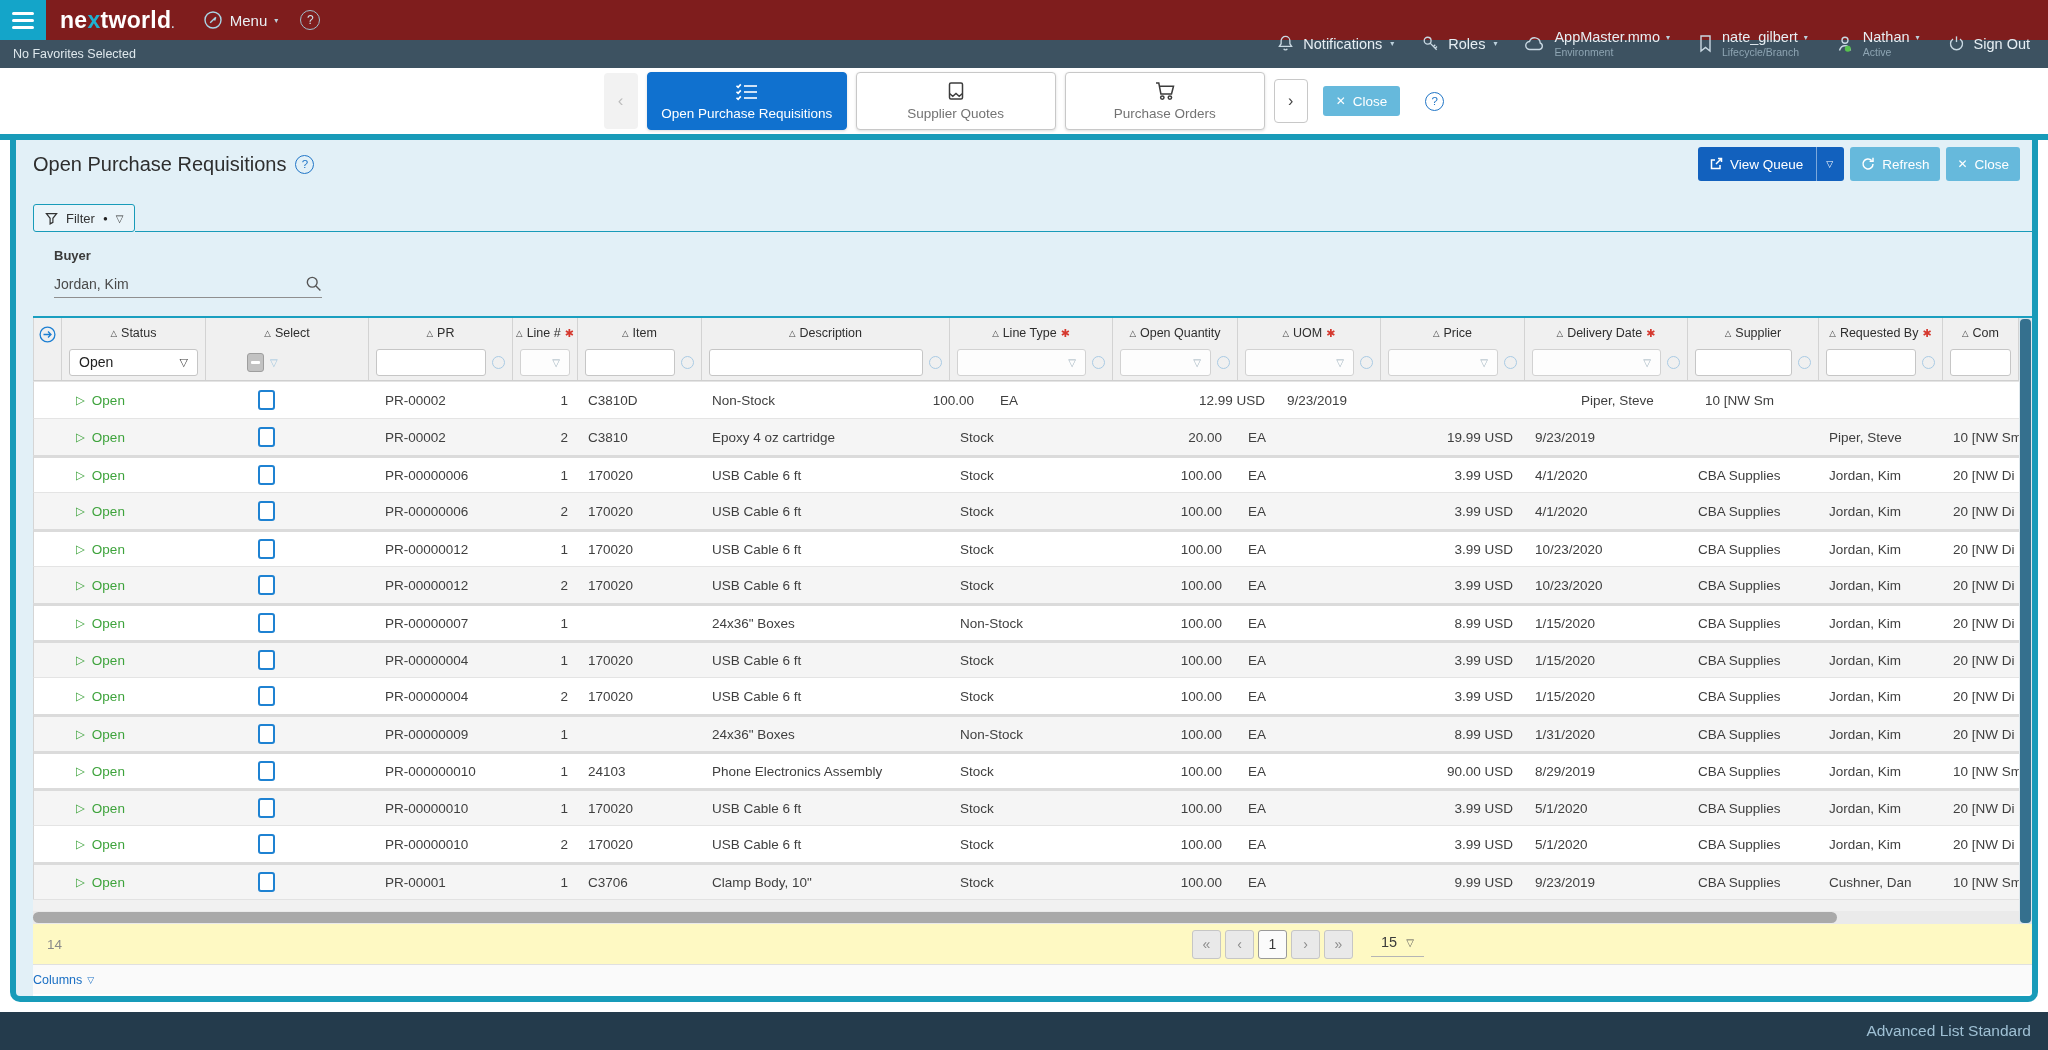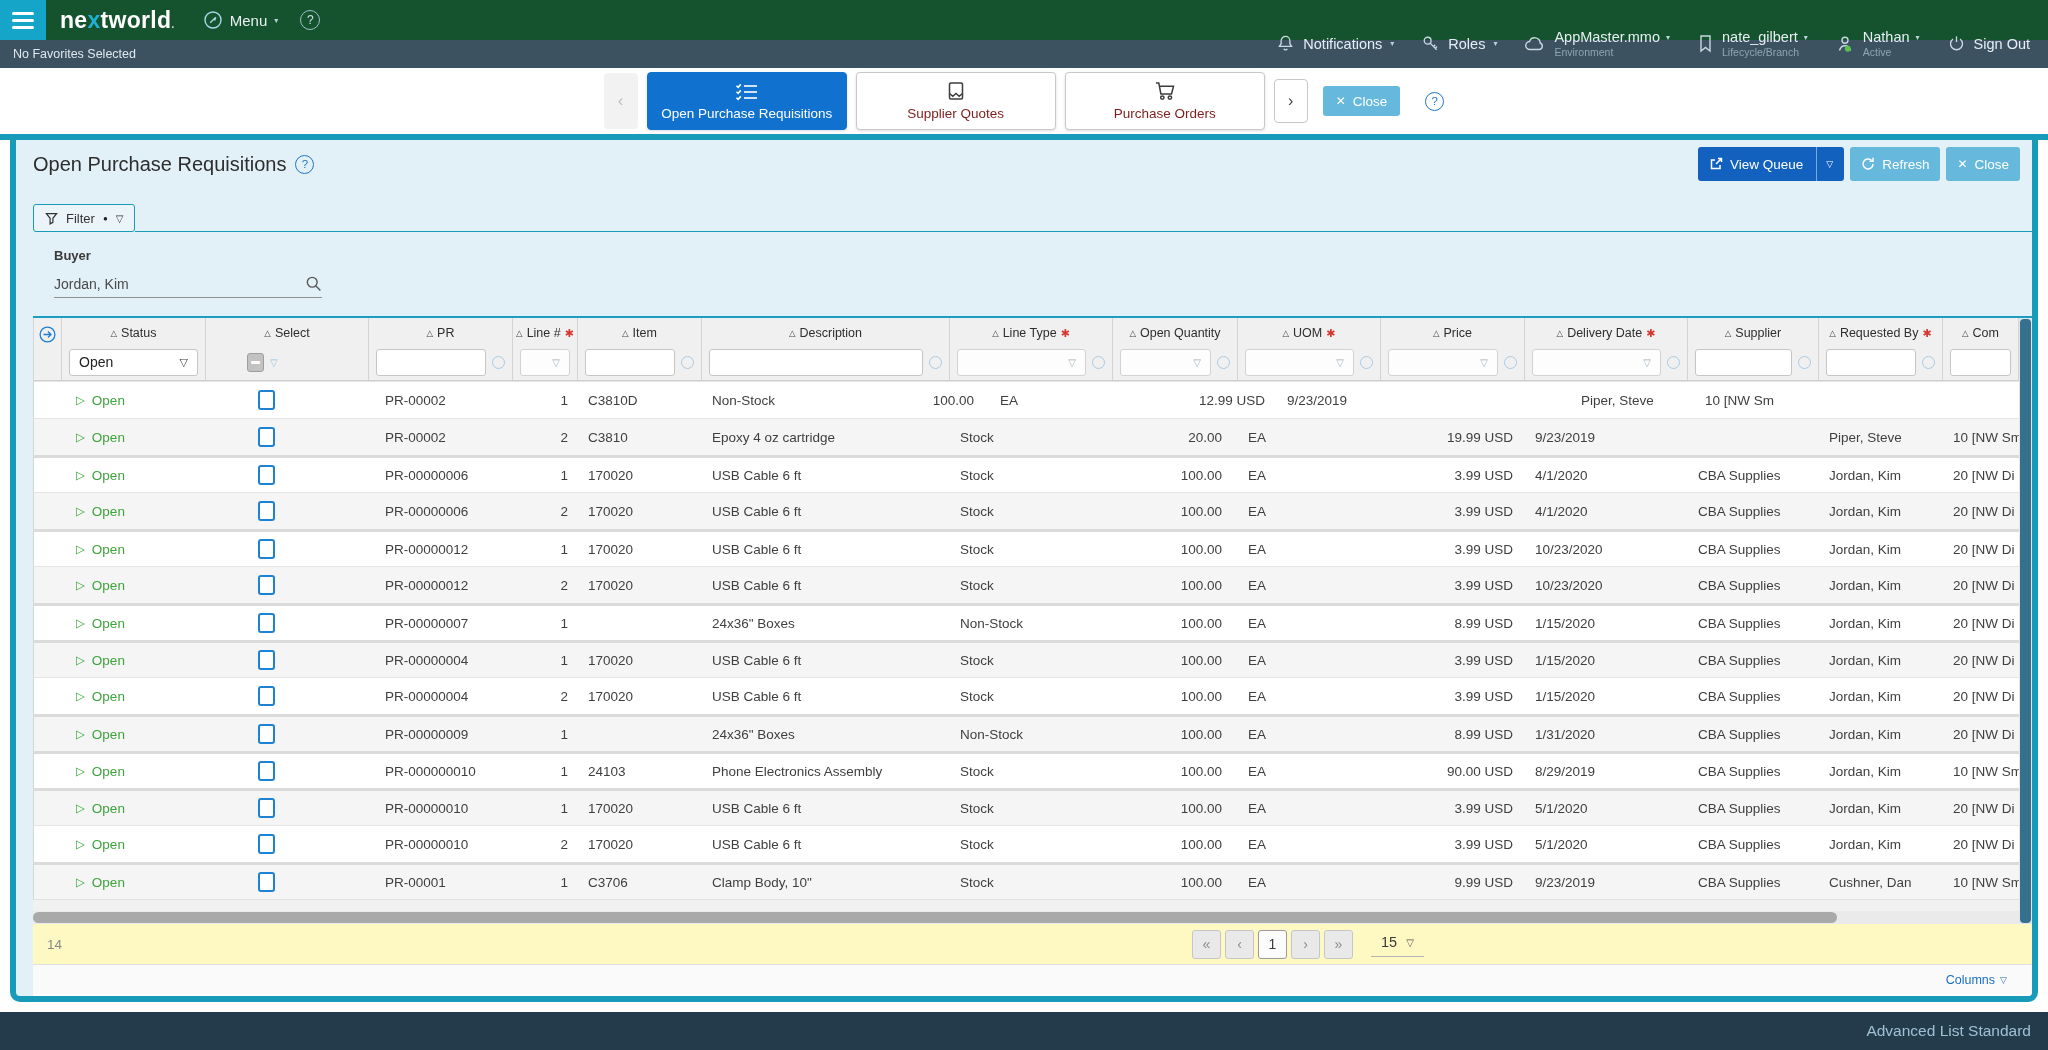--- a/index.html
+++ b/index.html
@@ -1,20 +1,20 @@
 <!DOCTYPE html>
 <html><head>
 <meta charset="utf-8">
 <style>
   * { box-sizing: border-box; margin: 0; padding: 0; }
   html, body { width: 2048px; height: 1050px; overflow: hidden; background: #fff;
     font-family: "Liberation Sans", sans-serif; }
 
   
-  .topbar { height: 40px; background: #14532d; display: flex; align-items: center; color: #E9F0F4; }
+  .topbar { height: 40px; background: #7f1d1d; display: flex; align-items: center; color: #E9F0F4; }
   .hamburger { width: 46px; height: 40px; background: #14A5C9; display: flex; flex-direction: column;
     justify-content: center; align-items: center; gap: 4px; cursor: pointer; }
   .hamburger span { display: block; width: 22px; height: 3px; background: #fff; border-radius: 2px; }
   .logo { margin-left: 14px; font-size: 23px; font-weight: 700; letter-spacing: .3px; color: #fff; }
   .logo-x { color: #1FB1D2; }
   .logo-mark { font-size: 11px; color: #c6d4dc; }
   .menu-group { margin-left: 28px; display: flex; align-items: center; gap: 7px; cursor: pointer; }
   .menu-label { font-size: 15px; }
   .chev { font-size: 8px; color: #BCD0DB; }
   .help-round { margin-left: 22px; width: 20px; height: 20px; border: 1.5px solid #9FBECB; border-radius: 50%;
@@ -29,21 +29,21 @@
   
   .favbar { height: 28px; background: #3D5261; color: #DFE8ED; font-size: 12.5px;
     display: flex; align-items: center; padding-left: 13px; }
 
   
   .tabzone { height: 66px; background: #fff; display: flex; align-items: center; justify-content: center; gap: 9px; }
   .nav-left { width: 34px; height: 56px; background: #F2F2F2; border-radius: 4px; color: #BDBDBD;
     display: flex; align-items: center; justify-content: center; font-size: 17px; cursor: pointer; }
   .tabcard { width: 200px; height: 58px; background: #fff; border: 1px solid #C8C8C8; border-radius: 4px;
     box-shadow: 0 1px 3px rgba(0,0,0,.14); display: flex; flex-direction: column; align-items: center;
-    justify-content: center; gap: 5px; font-size: 13.5px; color: #7f1d1d; cursor: pointer; }
+    justify-content: center; gap: 5px; font-size: 13.5px; color: #737373; cursor: pointer; }
   .tabcard.active { background: #1071CF; border-color: #1071CF; color: #fff; }
   .nav-right { width: 34px; height: 44px; background: #fff; border: 1px solid #C8C8C8; border-radius: 4px;
     color: #444; display: flex; align-items: center; justify-content: center; font-size: 16px; cursor: pointer; }
   .tab-close { height: 30px; background: #66B9DC; color: #fff; border-radius: 3px; padding: 0 13px;
     display: flex; align-items: center; gap: 7px; font-size: 13.5px; margin-left: 6px; cursor: pointer; }
   .help-blue { width: 19px; height: 19px; border: 1.5px solid #2176C7; border-radius: 50%; color: #2176C7;
     display: inline-flex; align-items: center; justify-content: center; font-size: 11.5px; margin-left: 16px; }
 
   
   .panel-topline { height: 6px; background: #189BB9; }
@@ -136,21 +136,21 @@
   .pcount { font-size: 13.5px; color: #8A8A8A; }
   .pg-controls { position: absolute; left: 1159px; display: flex; align-items: center; }
   .pgbtn { width: 29px; height: 29px; border: 1px solid #C6C6C6; background: #E9E9E9; border-radius: 3px;
     color: #8C8C8C; display: flex; align-items: center; justify-content: center; font-size: 14px;
     margin-right: 4px; cursor: pointer; }
   .pgbtn.current { background: #FBFBFB; border-color: #9A9A9A; color: #3A3A3A; }
   .psize { margin-left: 14px; font-size: 14.5px; color: #3A3A3A; border-bottom: 1px solid #B5B5B5;
     padding: 3px 10px 6px; display: flex; align-items: center; gap: 9px; cursor: pointer; }
   .psize .fchev { color: #555; }
   .columns-row { margin-left: 17px; height: 30px; background: #FAFAFA; border-top: 1px solid #E0E0E0;
-    display: flex; justify-content: flex-end; align-items: center; padding-right: 25px; }
+    display: flex; align-items: center; padding-right: 25px; }
   .columns-link { font-size: 12.5px; color: #1A6FC4; display: flex; align-items: center; gap: 5px; cursor: pointer; }
   .columns-link .fchev { color: #1A6FC4; font-size: 9px; }
   .panel-bottom { margin-left: 17px; height: 9px; background: #fff; }
 
   
   .app-footer { position: absolute; left: 0; right: 0; bottom: 0; height: 38px; background: #243B4C;
     display: flex; align-items: center; justify-content: flex-end; padding-right: 17px;
     font-size: 15.5px; color: #9FC0D4; }
 </style>
 </head>

